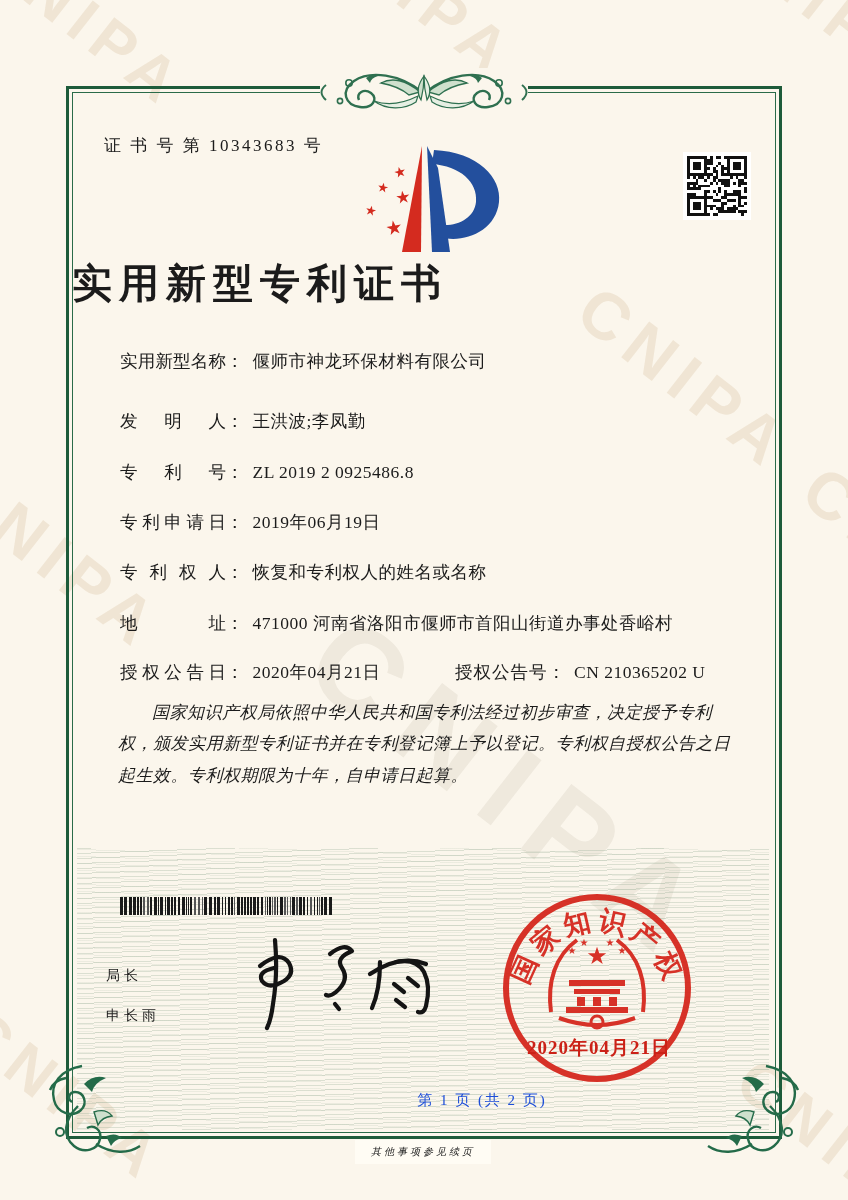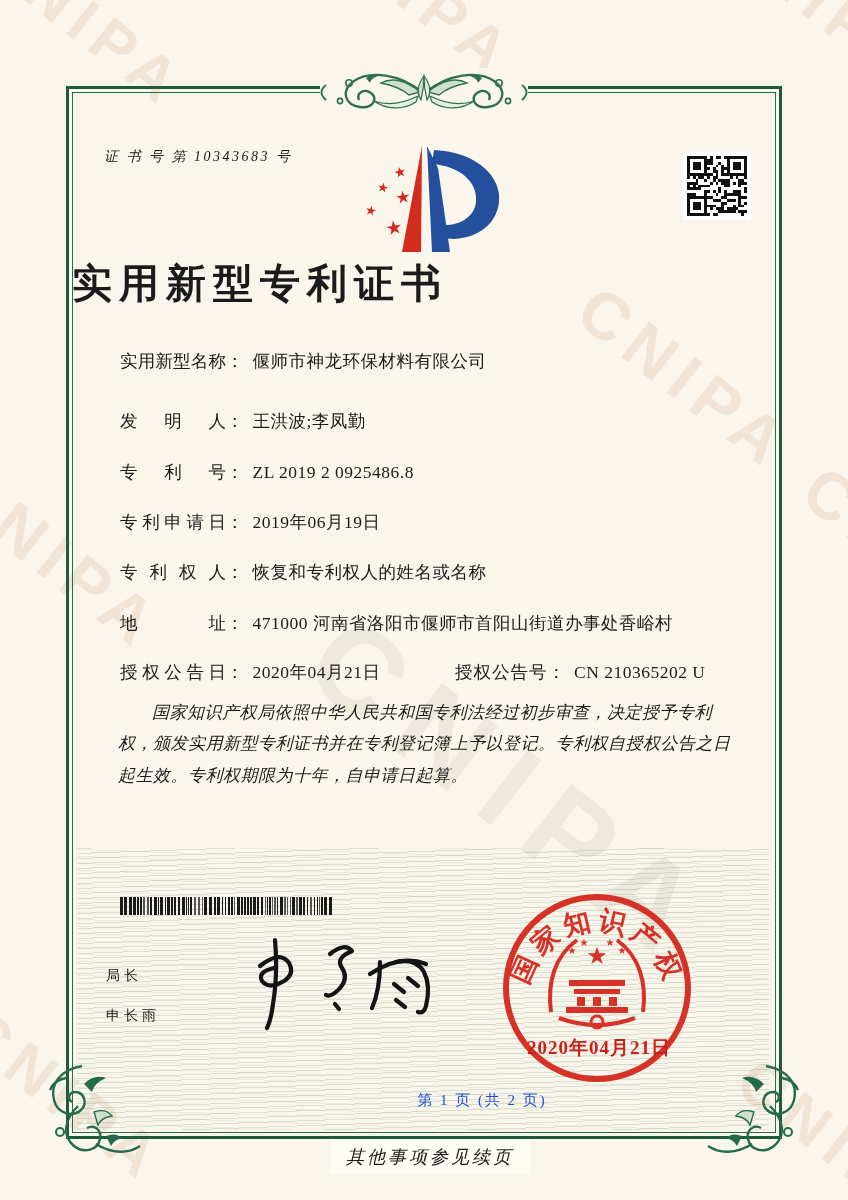--- a/index.html
+++ b/index.html
@@ -28,21 +28,21 @@
   }
   
   .guilloche{
     position:absolute;left:77px;top:848px;width:692px;height:282px;z-index:1;
     background:
       repeating-linear-gradient(178deg, rgba(146,170,146,0.30) 0 1px, rgba(0,0,0,0) 1px 5px),
       repeating-linear-gradient(2deg, rgba(146,170,146,0.14) 0 1px, rgba(0,0,0,0) 1px 7px);
   }
   .z2{z-index:2;}
   .z3{z-index:3;}
-  .cert-no{left:104px;top:148px;font-size:14px;letter-spacing:2.5px;font-style:italic;}
+  .cert-no{left:104px;top:134px;font-size:17px;letter-spacing:2.5px;}
   .title{
     left:72px;top:256px;width:702px;text-align:left;
     font-size:40px;font-weight:bold;letter-spacing:7px;
   }
   .row{position:absolute;left:120px;width:630px;font-size:17.5px;}
   .row .lbl{
     display:inline-flex;justify-content:space-between;
     width:106px;vertical-align:bottom;
   }
   .row .colon{margin-right:9px;}
@@ -50,21 +50,21 @@
   .row .pair2{position:absolute;left:335px;top:0;}
   .row .pair2 .lbl2{letter-spacing:1px;}
   .paras{
     left:118px;top:697px;width:620px;font-size:17px;line-height:1.85;
     font-style:italic;letter-spacing:0.5px;
   }
   .paras p{margin:0;text-indent:2em;}
   .signer{left:106px;font-size:14px;letter-spacing:4px;}
   .pagenum{left:72px;top:1091px;width:820px;text-align:center;font-size:15px;color:#1d4ed8;letter-spacing:2px;}
   .footnote{
-    left:330px;top:1140px;font-size:18px;letter-spacing:3px;font-style:italic;
+    left:355px;top:1140px;font-size:10px;letter-spacing:3px;font-style:italic;
     background:rgba(255,253,246,0.85);padding:5px 16px;
   }
   .seal-date{
     left:527px;top:1035px;font-size:19px;color:#cb2117;letter-spacing:1px;z-index:4;
     font-weight:bold;
   }
   .qr-wrap{left:683px;top:152px;width:68px;height:68px;background:#fff;padding:0;z-index:2;}
   .qr-wrap svg{margin:4px;}
 </style>
 </head>

